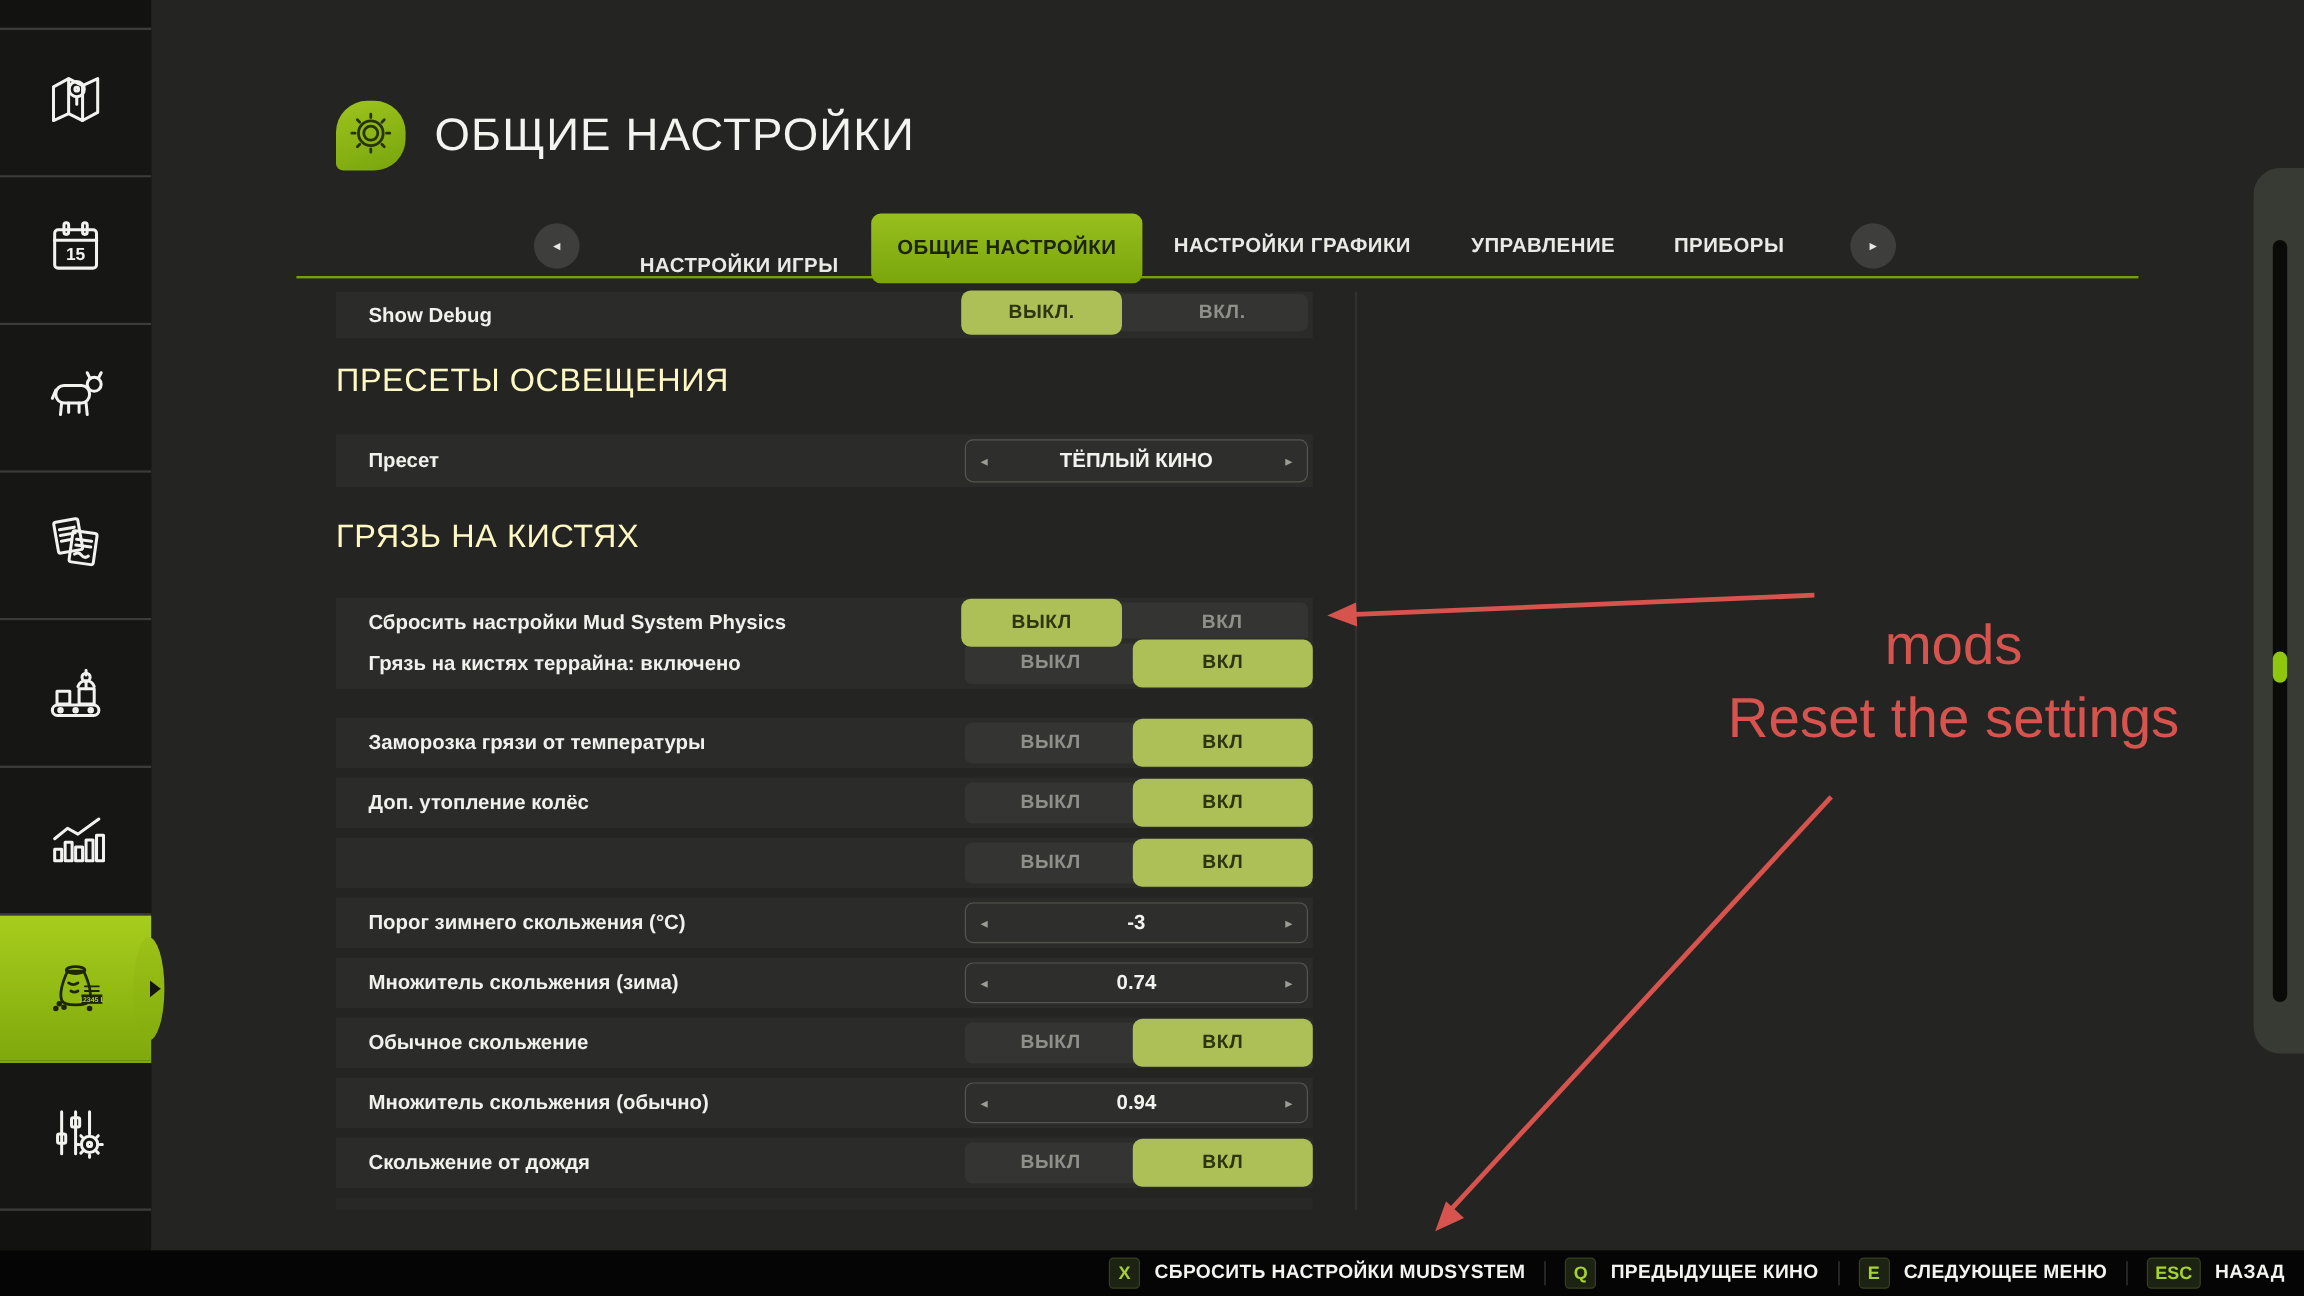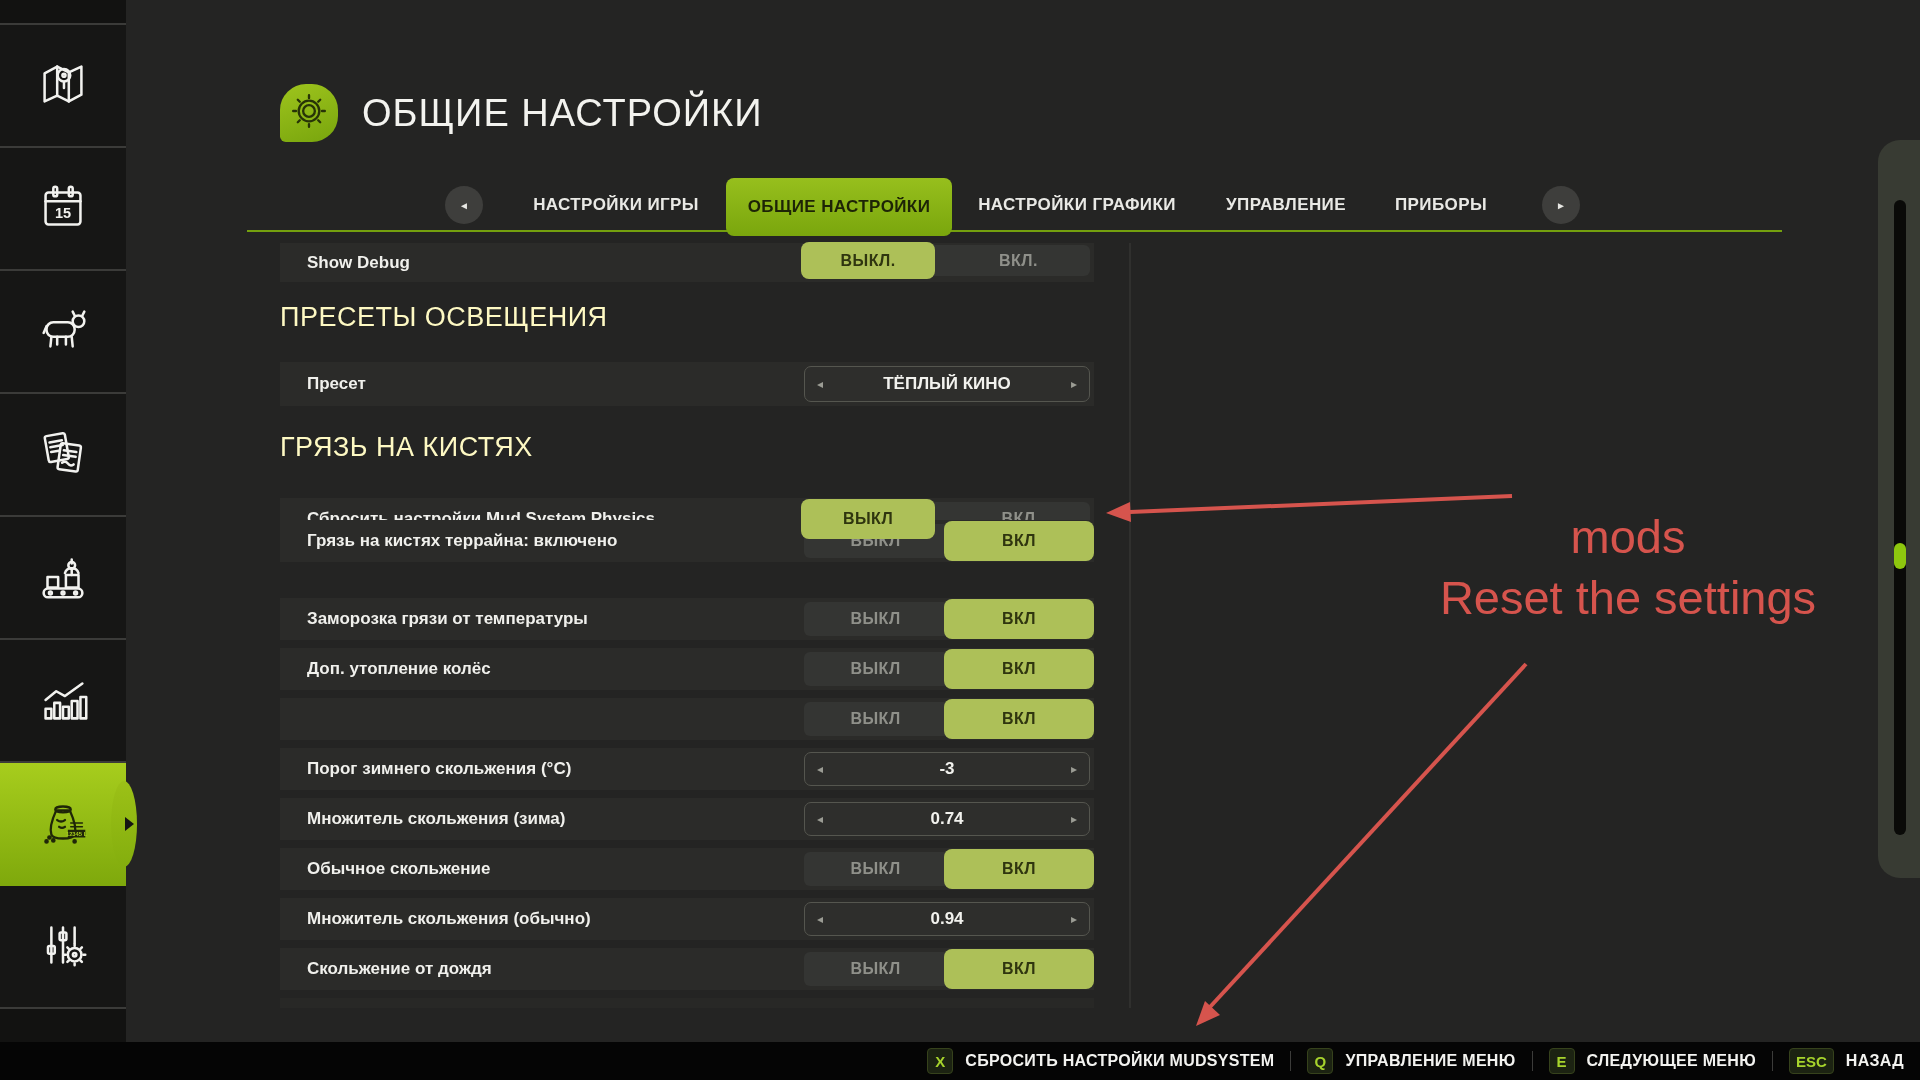--- a/index.html
+++ b/index.html
@@ -210,21 +210,21 @@
         <circle cx="32" cy="32" r="15"></circle>
         <path d="M32 13 v-4 M32 51 v4 M13 32 h-4 M51 32 h4 M18.6 18.6 l-2.9-2.9 M45.4 45.4 l2.9 2.9 M45.4 18.6 l2.9-2.9 M18.6 45.4 l-2.9 2.9"></path>
       </svg>
     </span>
   </div>
   <div class="abs hdr-title">ОБЩИЕ НАСТРОЙКИ</div>
 
   <div class="abs tab-circle" style="left:319px;">
     <span>◄</span>
   </div>
-  <div class="abs tab" style="left:410px; width:160px;">
+  <div class="abs tab" style="left:410px; width:160px;align-items:flex-end;">
     <span>НАСТРОЙКИ ИГРЫ</span>
   </div>
   <div class="abs tab active" style="left:600px; width:226px;">
     <span>ОБЩИЕ НАСТРОЙКИ</span>
   </div>
   <div class="abs tab" style="left:851px; width:200px;">
     <span>НАСТРОЙКИ ГРАФИКИ</span>
   </div>
   <div class="abs tab" style="left:1090px; width:140px;">
     <span>УПРАВЛЕНИЕ</span>
@@ -259,21 +259,21 @@
   <div class="section-title" style="top:432px;">ГРЯЗЬ НА КИСТЯХ</div>
 
   <div class="row" style="top:498px;">
     <div class="row-label">Сбросить настройки Mud System Physics</div>
     <div class="ctrl toggle">
       <div class="tbtn off active">ВЫКЛ</div>
       <div class="tbtn on">ВКЛ</div>
     </div>
   </div>
 
-  <div class="row" style="top:520px;">
+  <div class="row" style="top:532px;">
     <div class="row-label">Грязь на кистях террайна: включено</div>
     <div class="ctrl toggle">
       <div class="tbtn off">ВЫКЛ</div>
       <div class="tbtn on active">ВКЛ</div>
     </div>
   </div>
 
   <div class="row" style="top:598px;">
     <div class="row-label">Заморозка грязи от температуры</div>
     <div class="ctrl toggle">
@@ -362,21 +362,21 @@
 </svg>
 
 <div id="bottom-bar">
   <div class="kb-item">
     <span class="kb-key">X</span>
     <span class="kb-label">СБРОСИТЬ НАСТРОЙКИ MUDSYSTEM</span>
   </div>
   <div class="kb-sep"></div>
   <div class="kb-item">
     <span class="kb-key">Q</span>
-    <span class="kb-label">УПРАВЛЕНИЕ МЕНЮ</span>
+    <span class="kb-label">ПРЕДЫДУЩЕЕ КИНО</span>
   </div>
   <div class="kb-sep"></div>
   <div class="kb-item">
     <span class="kb-key">E</span>
     <span class="kb-label">СЛЕДУЮЩЕЕ МЕНЮ</span>
   </div>
   <div class="kb-sep"></div>
   <div class="kb-item">
     <span class="kb-key">ESC</span>
     <span class="kb-label">НАЗАД</span>

